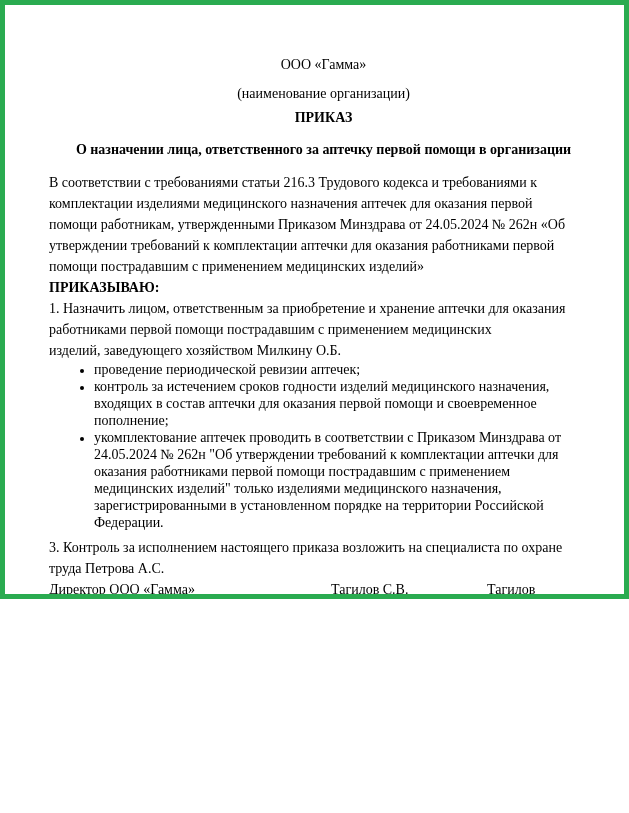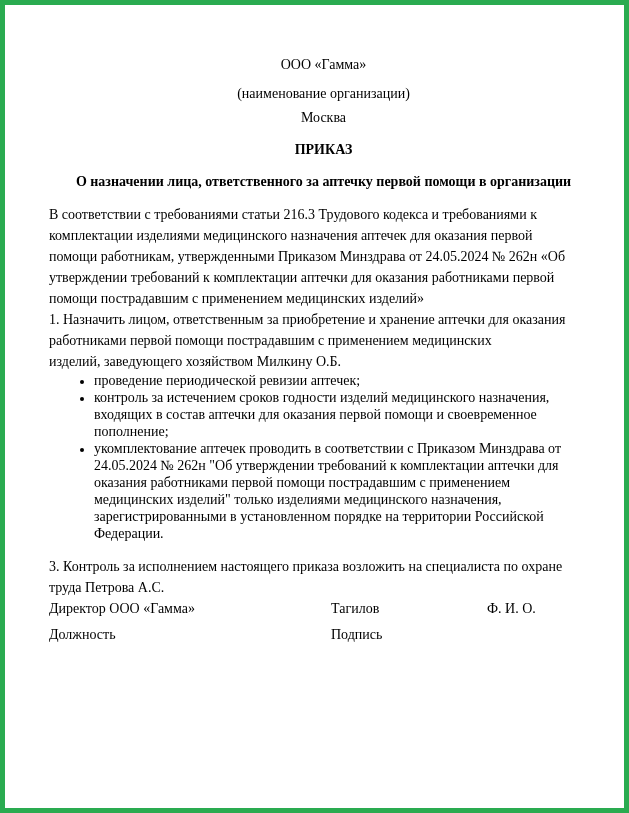--- a/index.html
+++ b/index.html
@@ -1,19 +1,19 @@
 <!DOCTYPE html>
 <html><head>
 <meta charset="utf-8">
 <style>
   html, body { margin: 0; padding: 0; background: #ffffff; }
   .page {
     position: relative;
     width: 629px;
-    height: 813px;
+    height: 599px;
     box-sizing: border-box;
     border: 5px solid #2aab50;
     background: #ffffff;
     padding: 49px 26px 0 44px;
     font-family: "Liberation Serif", "DejaVu Serif", serif;
     font-size: 14px;
     line-height: 21px;
     color: #000000;
     overflow: hidden;
   }
@@ -25,21 +25,21 @@
   .date-row { display: flex; justify-content: space-between; margin: 0 0 15px 0; }
   .city { margin: 0 0 11px 0; }
   .doctype { margin: 0 0 11px 0; }
   .doctitle { margin: 0 0 12px 0; }
   p.para { margin: 0; }
   .intro { margin: 0 0 0 0; }
   .decree { margin: 0 0 10px 0; }
   .item1 { margin: 0 0 9px 0; }
   .item2 { margin: 0 0 7px 0; }
   ul.bullets {
-    margin: 0 0 14px 0;
+    margin: 0 0 6px 0;
     padding: 0 0 0 45px;
     line-height: 17px;
     list-style: disc outside;
   }
   ul.bullets li { margin: 0; padding: 0; }
   ul.bullets li::marker { color: #000; font-size: 12px; }
   .item3 { margin: 0 0 9px 0; }
   .sig-grid {
     display: grid;
     grid-template-columns: 282px 156px 1fr;
@@ -49,32 +49,32 @@
 </head>
 <body>
 
 <div class="page" style="border-color: rgb(42, 171, 80);">
 
   <div class="center org-name">ООО «Гамма»</div>
 
   <div class="center org-caption">(наименование организации)</div>
 
 
-  <div class="center city">Москва</div>
 
   <div class="center bold doctype">ПРИКАЗ</div>
 
   <div class="center bold doctitle">О назначении лица, ответственного за аптечку первой помощи в организации</div>
 
   <p class="para pre intro">В соответствии с требованиями статьи 216.3 Трудового кодекса и требованиями к
 комплектации изделиями медицинского назначения аптечек для оказания первой
 помощи работникам, утвержденными Приказом Минздрава от 24.05.2024 № 262н «Об
 утверждении требований к комплектации аптечки для оказания работниками первой
 помощи пострадавшим с применением медицинских изделий»</p>
 
+  <p class="para bold decree">ПРИКАЗЫВАЮ:</p>
 
   <p class="para pre item1">1. Назначить лицом, ответственным за приобретение и хранение аптечки для оказания
 работниками первой помощи пострадавшим с применением медицинских
 изделий, заведующего хозяйством Милкину О.Б.</p>
 
 
   <ul class="bullets">
     <li class="pre">проведение периодической ревизии аптечек;</li>
     <li class="pre">контроль за истечением сроков годности изделий медицинского назначения,
 входящих в состав аптечки для оказания первой помощи и своевременное
@@ -85,19 +85,20 @@
 медицинских изделий" только изделиями медицинского назначения,
 зарегистрированными в установленном порядке на территории Российской
 Федерации.</li>
   </ul>
 
   <p class="para pre item3">3. Контроль за исполнением настоящего приказа возложить на специалиста по охране
 труда Петрова А.С.</p>
 
   <div class="sig-grid">
     <span>Директор ООО «Гамма»</span>
+    <span>Тагилов С.В.</span>
     <span>Тагилов</span>
     <span>Ф. И. О.</span>
     <span>Должность</span>
     <span>Подпись</span>
   </div>
 
 </div>
 
 </body></html>

